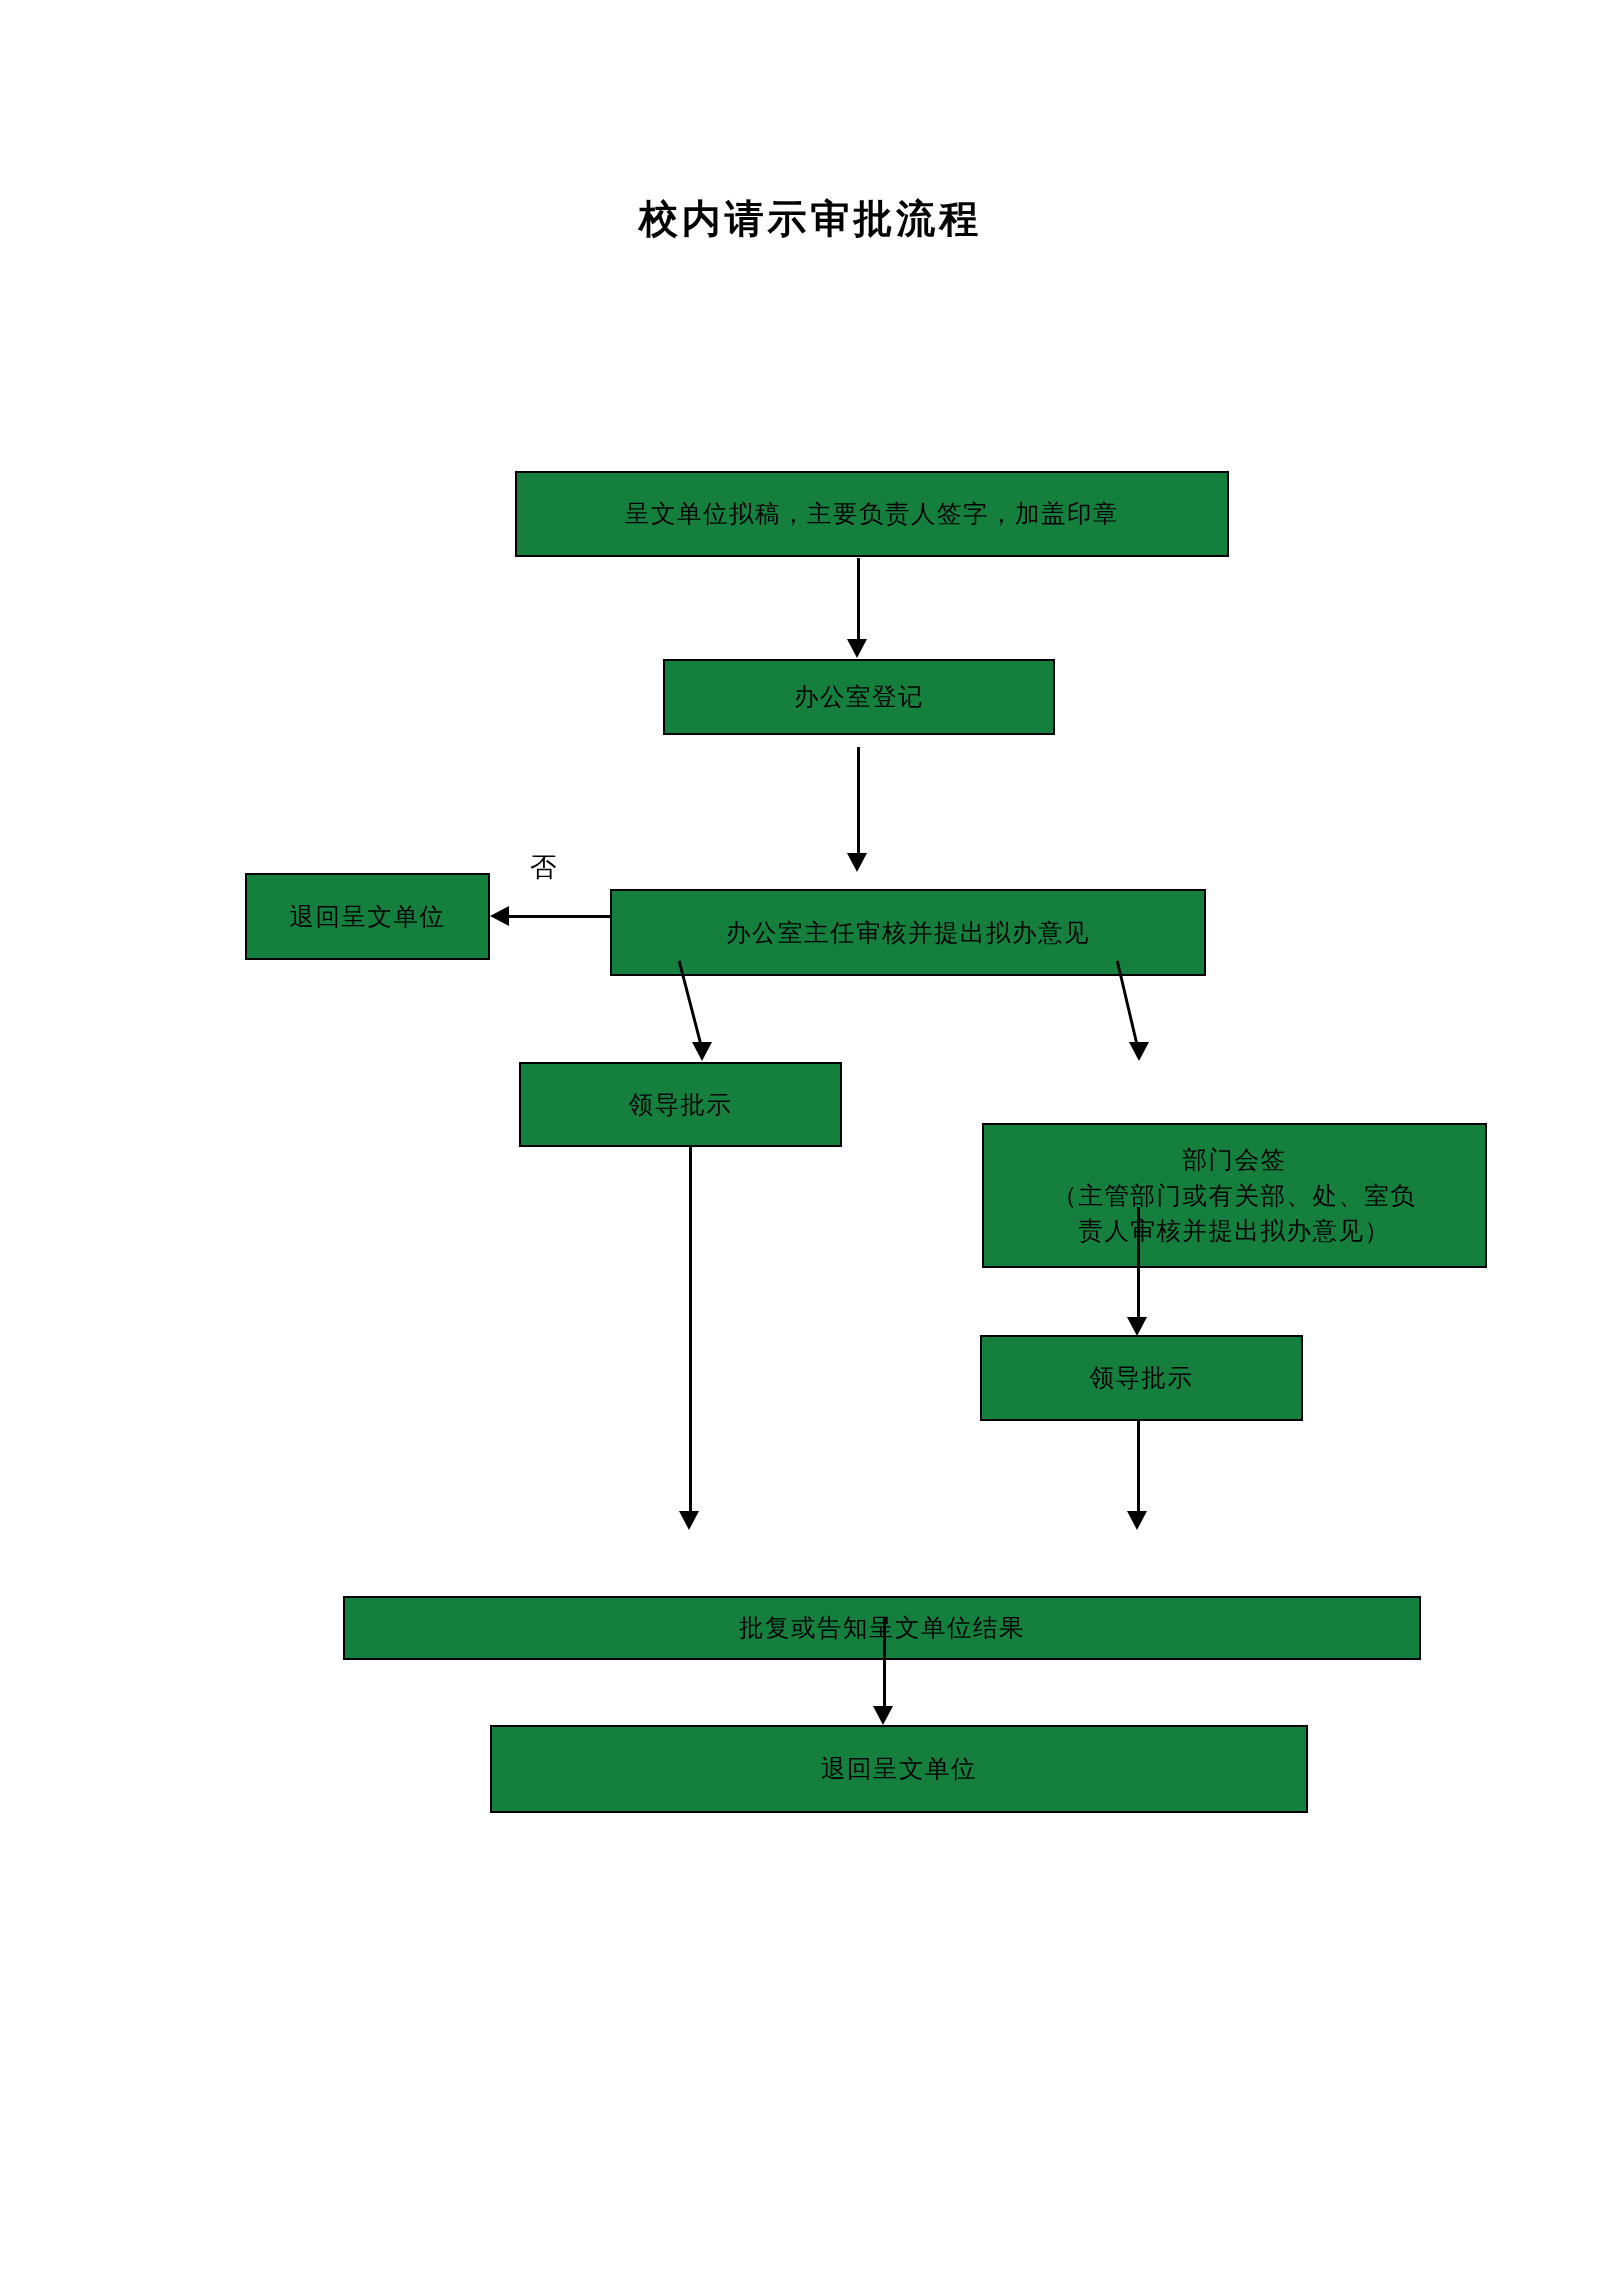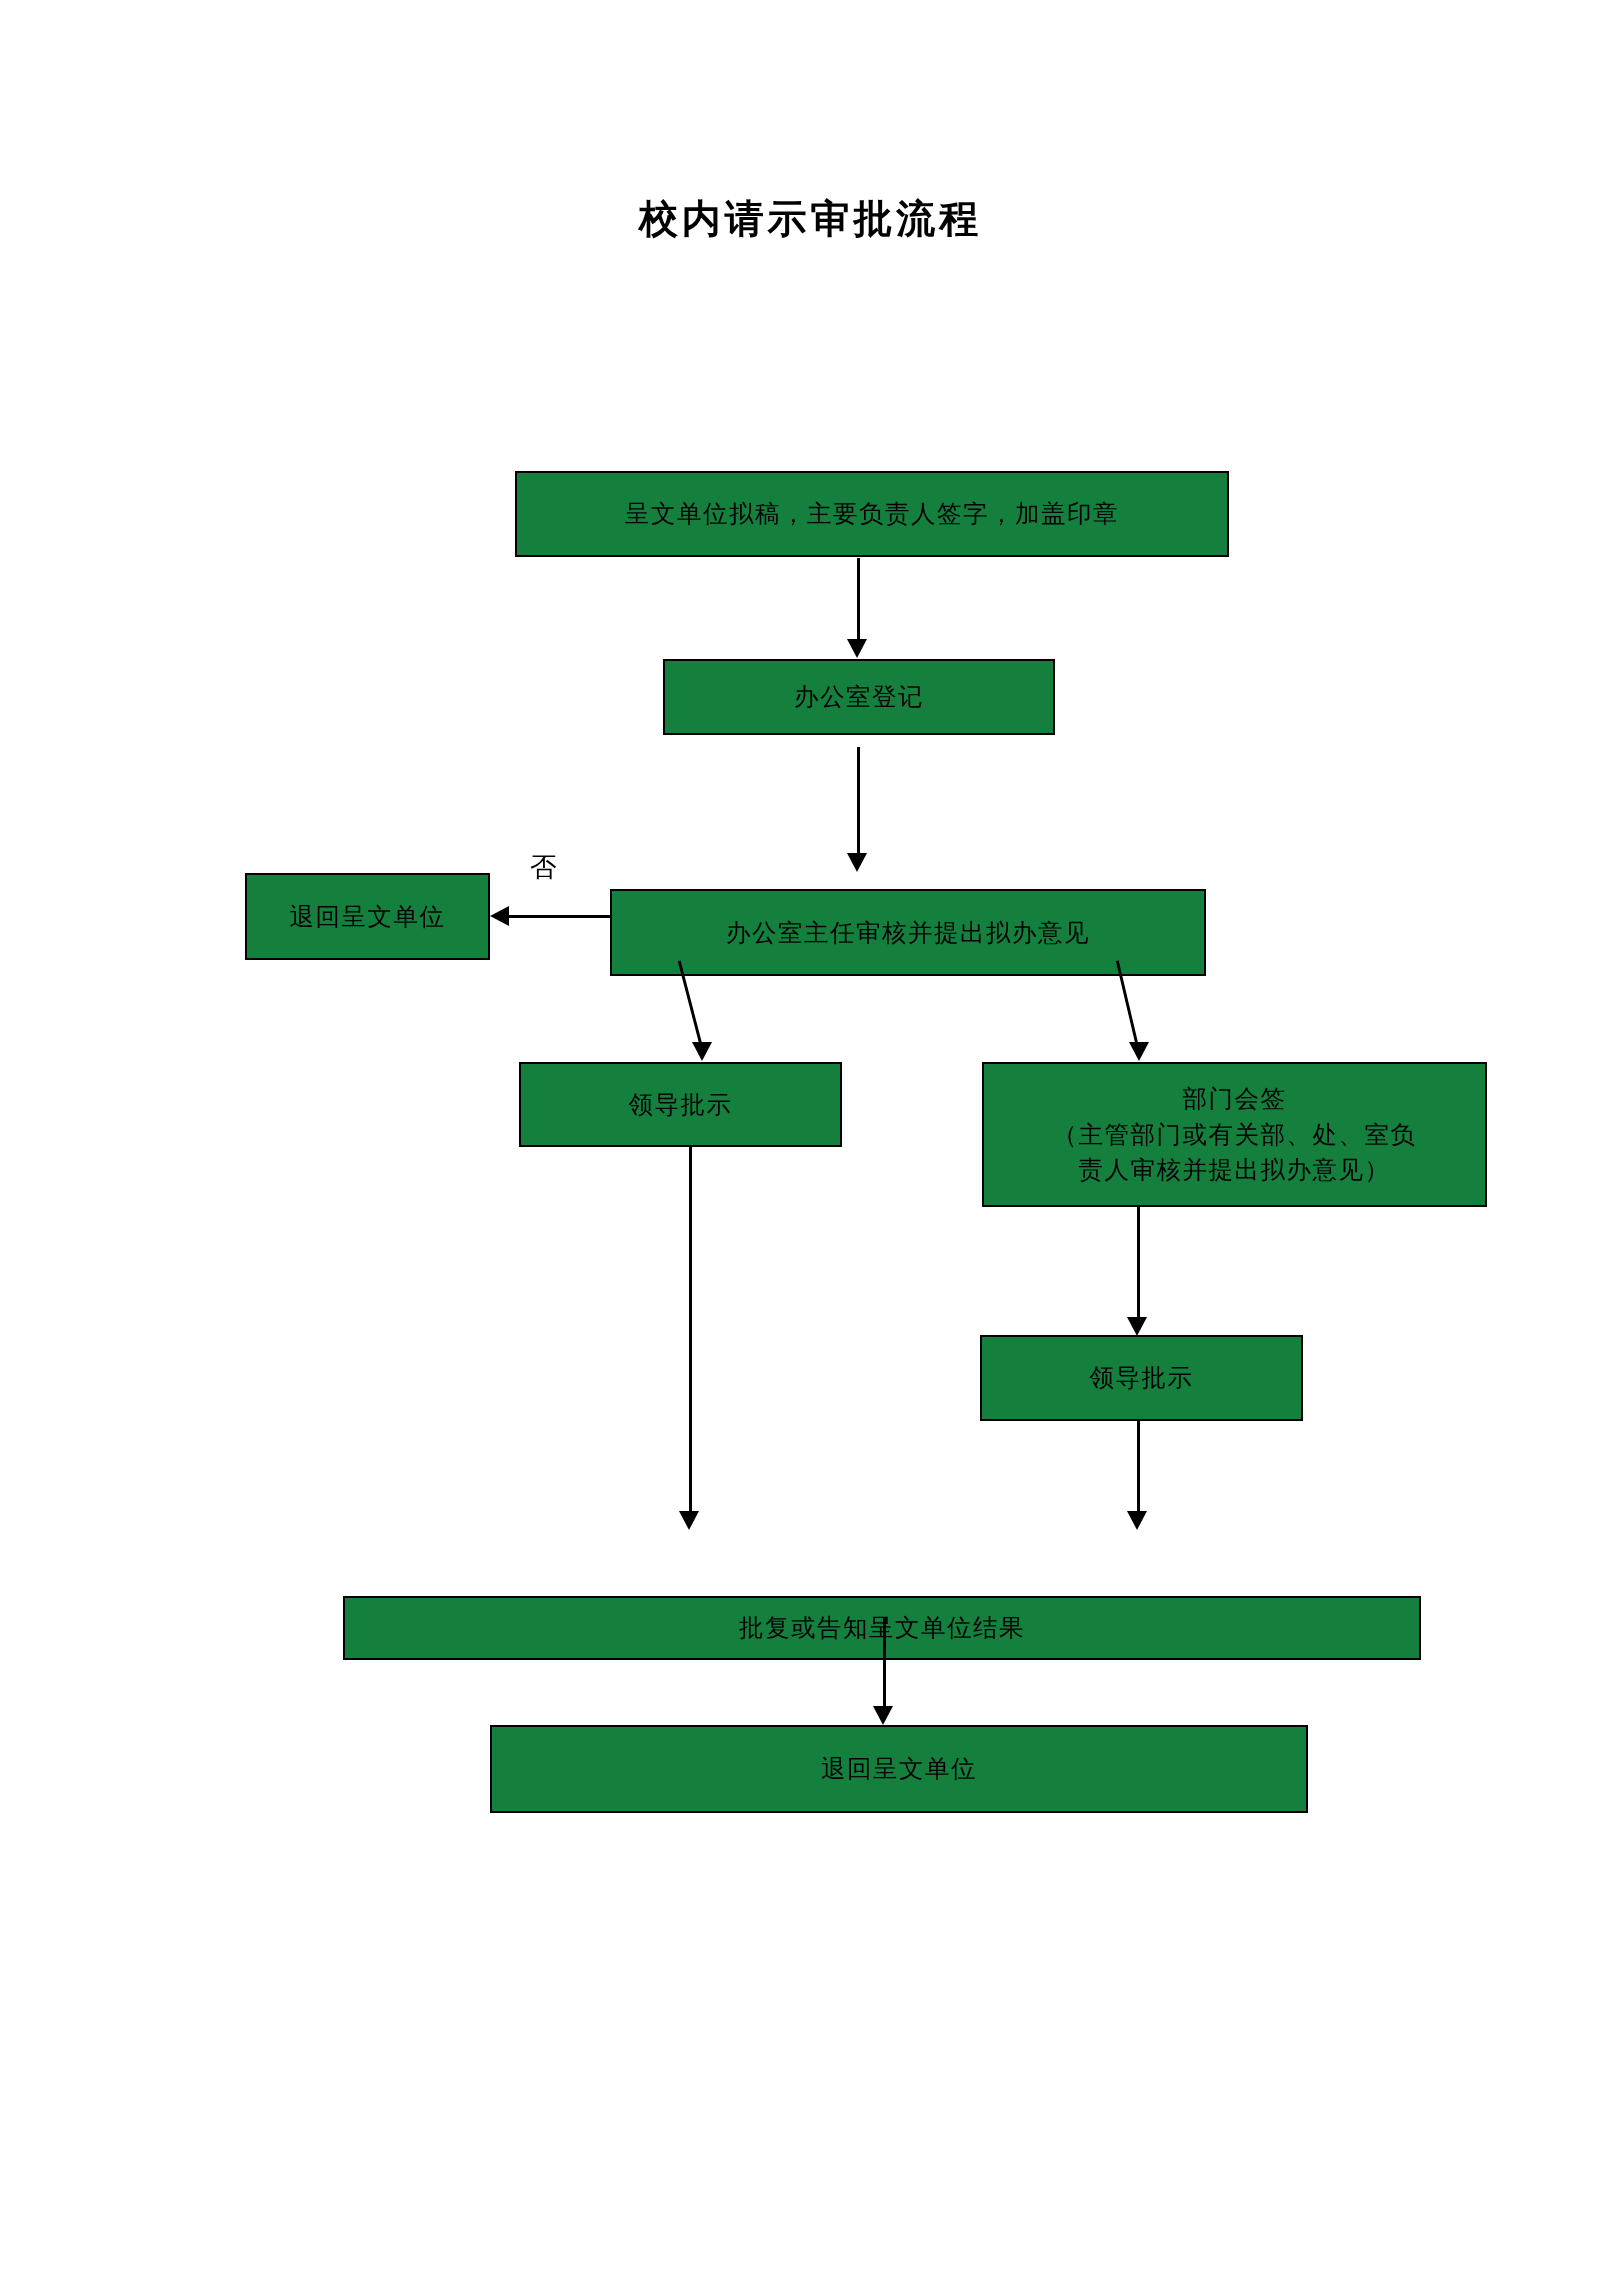--- a/index.html
+++ b/index.html
@@ -102,21 +102,21 @@
 
   <svg style="position:absolute; left:0; top:0; width:1621px; height:2293px; pointer-events:none;" viewBox="0 0 1654 2339" width="1621" height="2293">
     <line x1="693" y1="980" x2="715" y2="1065" stroke="#000000" stroke-width="3"></line>
     <line x1="1140" y1="980" x2="1160" y2="1065" stroke="#000000" stroke-width="3"></line>
   </svg>
   <div class="arrow-down" style="left:692px; top:1042px;"></div>
   <div class="arrow-down" style="left:1129px; top:1042px;"></div>
 
   <div class="node" style="left:519px; top:1062px; width:323px; height:85px;">领导批示</div>
 
-  <div class="node" style="left:982px; top:1062px; width:505px; height:145px;">部门会签
+  <div class="node" style="left:982px; top:1123px; width:505px; height:145px;">部门会签
 （主管部门或有关部、处、室负
 责人审核并提出拟办意见）</div>
 
   <div class="conn vline" style="left:1137px; top:1207px; height:113px;"></div>
   <div class="arrow-down" style="left:1127px; top:1317px;"></div>
 
   <div class="node" style="left:980px; top:1335px; width:323px; height:86px;">领导批示</div>
 
   <div class="conn vline" style="left:689px; top:1147px; height:367px;"></div>
   <div class="arrow-down" style="left:679px; top:1511px;"></div>

